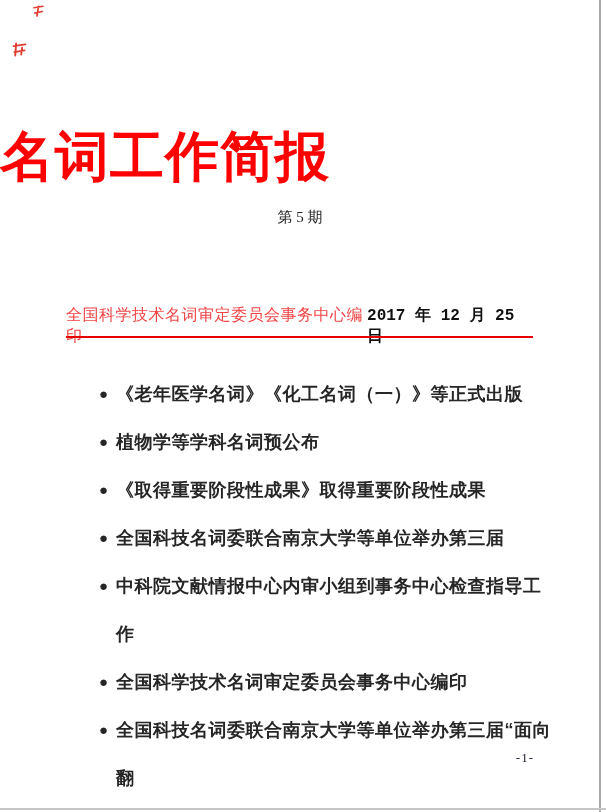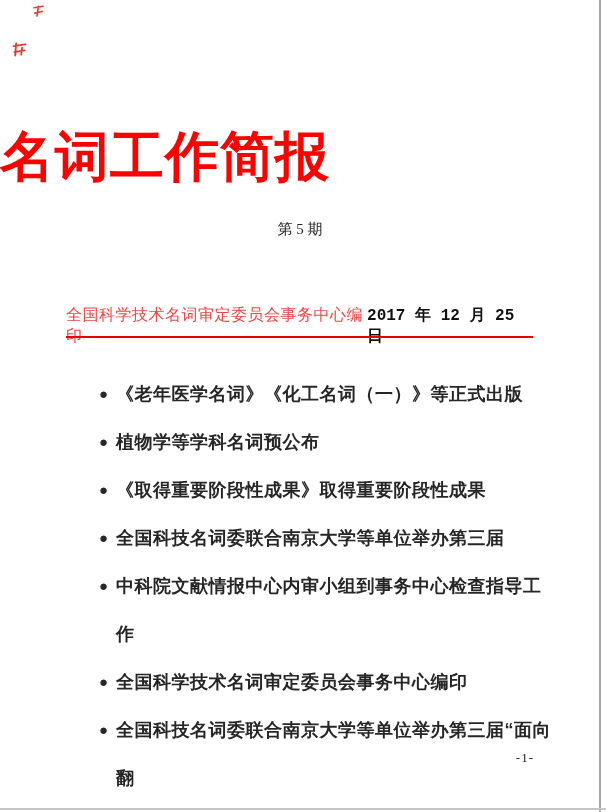--- a/index.html
+++ b/index.html
@@ -37,21 +37,21 @@
     letter-spacing: 1px;
     color: #fe0000;
     line-height: 1.18;
   }
   .issue-line {
     position: absolute; left: 0; width: 600px;
     text-align: center;
     font-family: "Liberation Serif", serif;
     font-size: 15px; color: #222222;
   }
-  .issue-line.no1 { top: 220px; }
+  .issue-line.no1 { top: 208px; }
   .issue-line.no2 { top: 249px; }
 
   .publisher-row {
     position: absolute; top: 305px; left: 66px; width: 467px;
     display: flex; justify-content: space-between; align-items: baseline;
   }
   .publisher-name {
     font-family: Liberation Mono, monospace;
     font-size: 16px; color: #ef4444; letter-spacing: 0.5px;
   }

